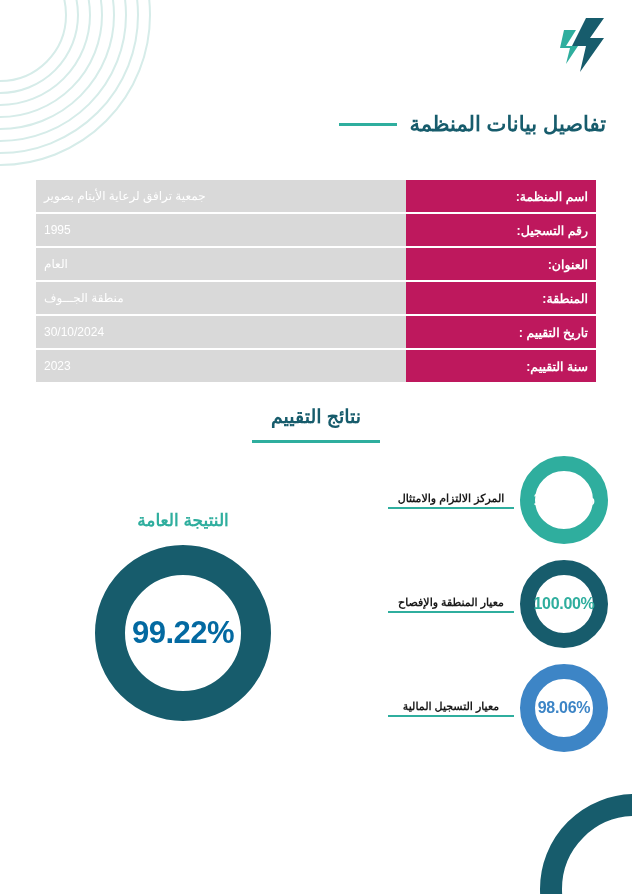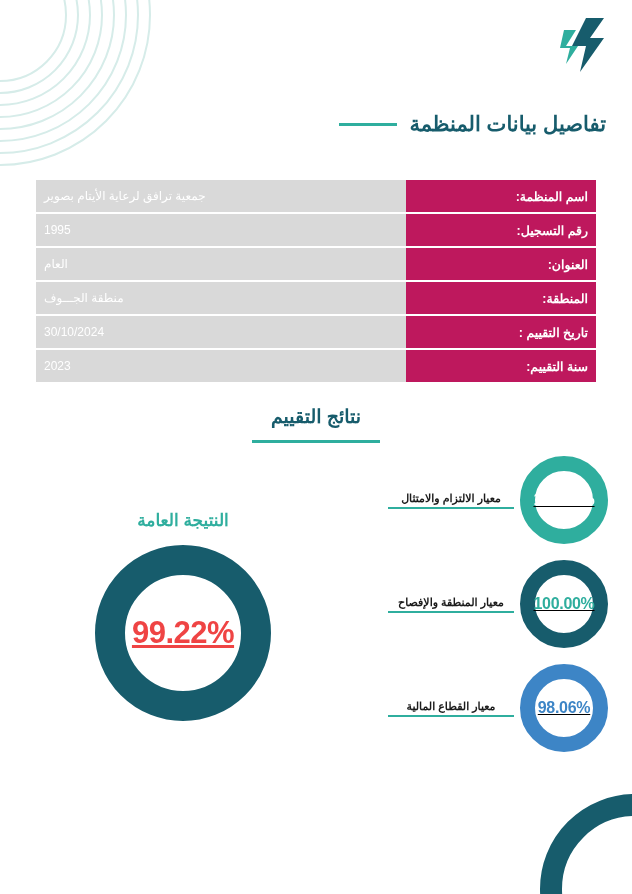--- a/index.html
+++ b/index.html
@@ -149,21 +149,21 @@
     display: flex;
     align-items: center;
     justify-content: center;
   }
   .donut .pct {
     font-size: 16px;
     font-weight: bold;
     letter-spacing: -.3px;
   }
 
-  .donut-sm { width: 88px; height: 88px; text-decoration: underline; }
+  .donut-sm { width: 88px; height: 88px; }
 
   
   .overall {
     position: absolute;
     left: 66px;
     top: 510px;
     width: 234px;
     text-align: center;
   }
   .overall .ov-title {
@@ -248,39 +248,39 @@
 <div class="section-head" id="heading-results">
   <div class="title">نتائج التقييم</div>
   <div class="rule"></div>
 </div>
 
 <div class="criteria-list">
   <div class="criteria-row">
     <div class="donut donut-sm" style="border: 15px solid rgb(47, 174, 158);">
       <span class="pct" style="color: rgb(255, 255, 255);">100.00%</span>
     </div>
-    <div class="label-box">معيار الالتزام والامتثال</div>
+    <div class="label-box">المركز الالتزام والامتثال</div>
   </div>
   <div class="criteria-row">
     <div class="donut donut-sm" style="border: 15px solid rgb(23, 92, 108);">
       <span class="pct" style="color: rgb(47, 174, 158);">100.00%</span>
     </div>
     <div class="label-box">معيار المنطقة والإفصاح</div>
   </div>
   <div class="criteria-row">
     <div class="donut donut-sm" style="border: 15px solid rgb(61, 133, 198);">
       <span class="pct" style="color: rgb(61, 133, 198);">98.06%</span>
     </div>
-    <div class="label-box">معيار القطاع المالية</div>
+    <div class="label-box">معيار التسجيل المالية</div>
   </div>
 </div>
 
 <div class="overall">
   <div class="ov-title">النتيجة العامة</div>
   <div class="donut donut-lg" style="border: 30px solid rgb(23, 92, 108);">
-    <span class="pct" style="color: #ef4444; text-decoration: underline;">99.22%</span>
+    <span class="pct" style="color: #0369a1;">99.22%</span>
   </div>
 </div>
 
 <div class="corner-deco">
   <div class="ring"></div>
 
 </div>
 
 </body></html>

